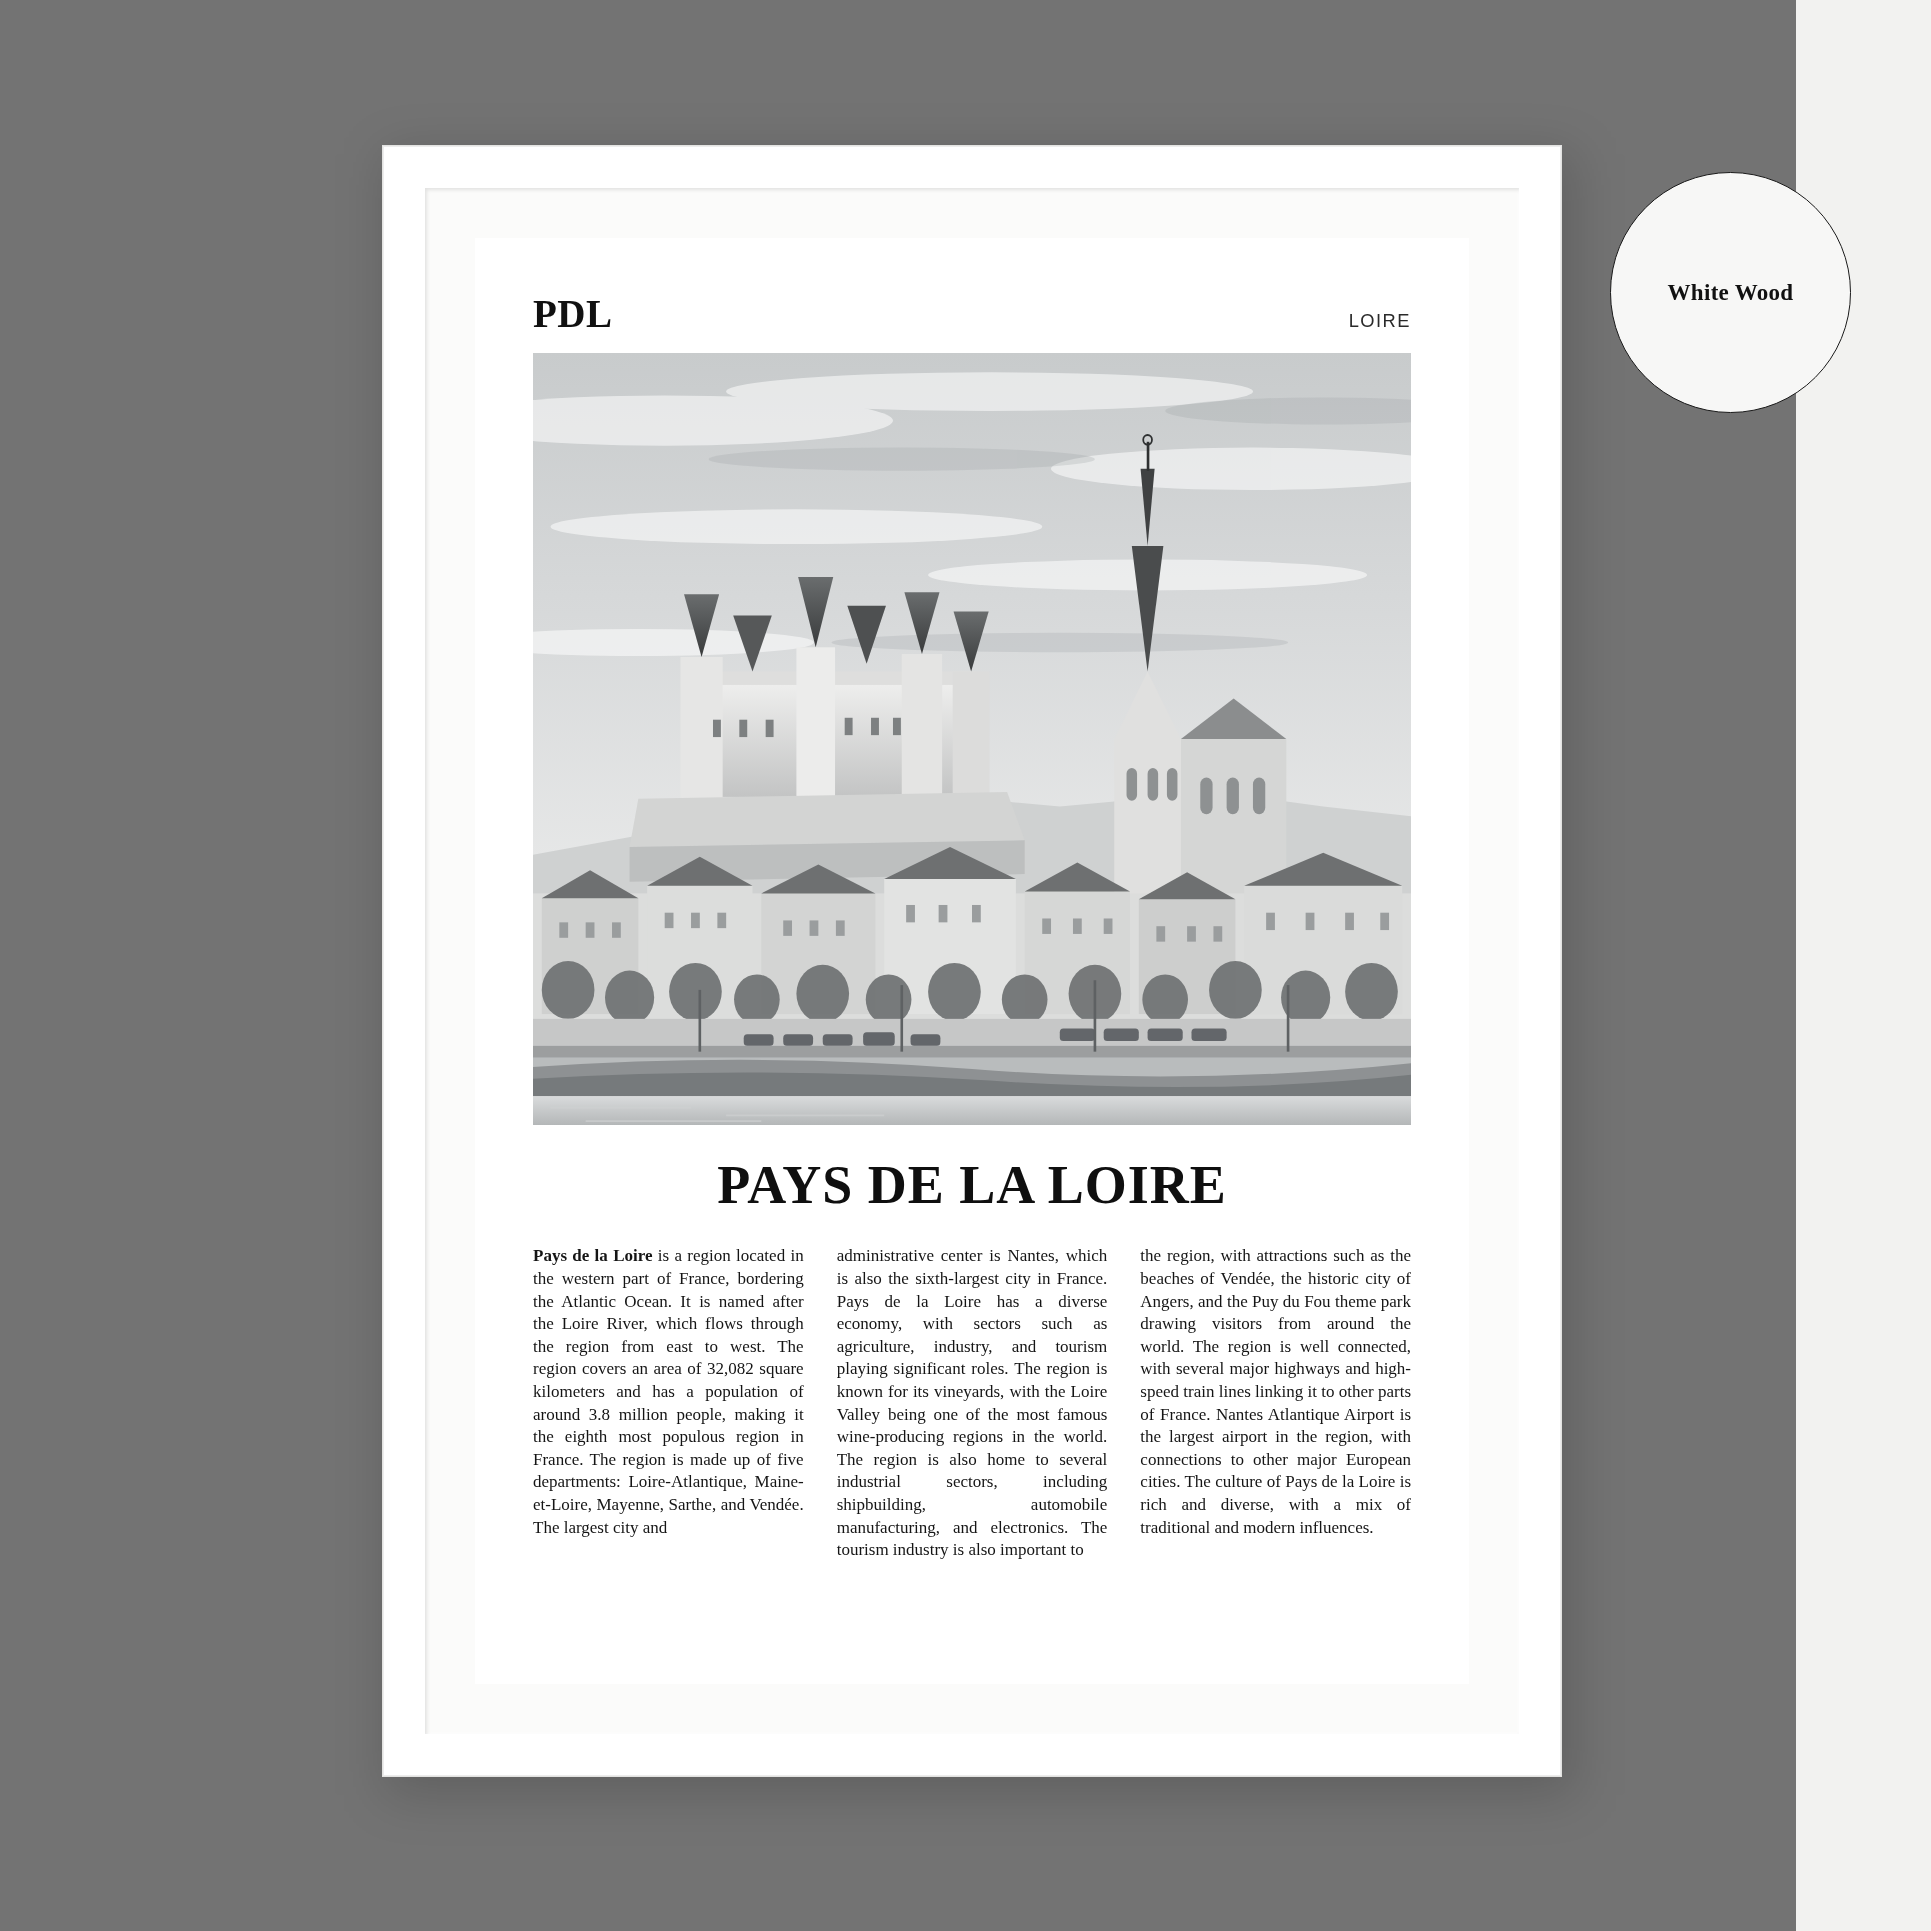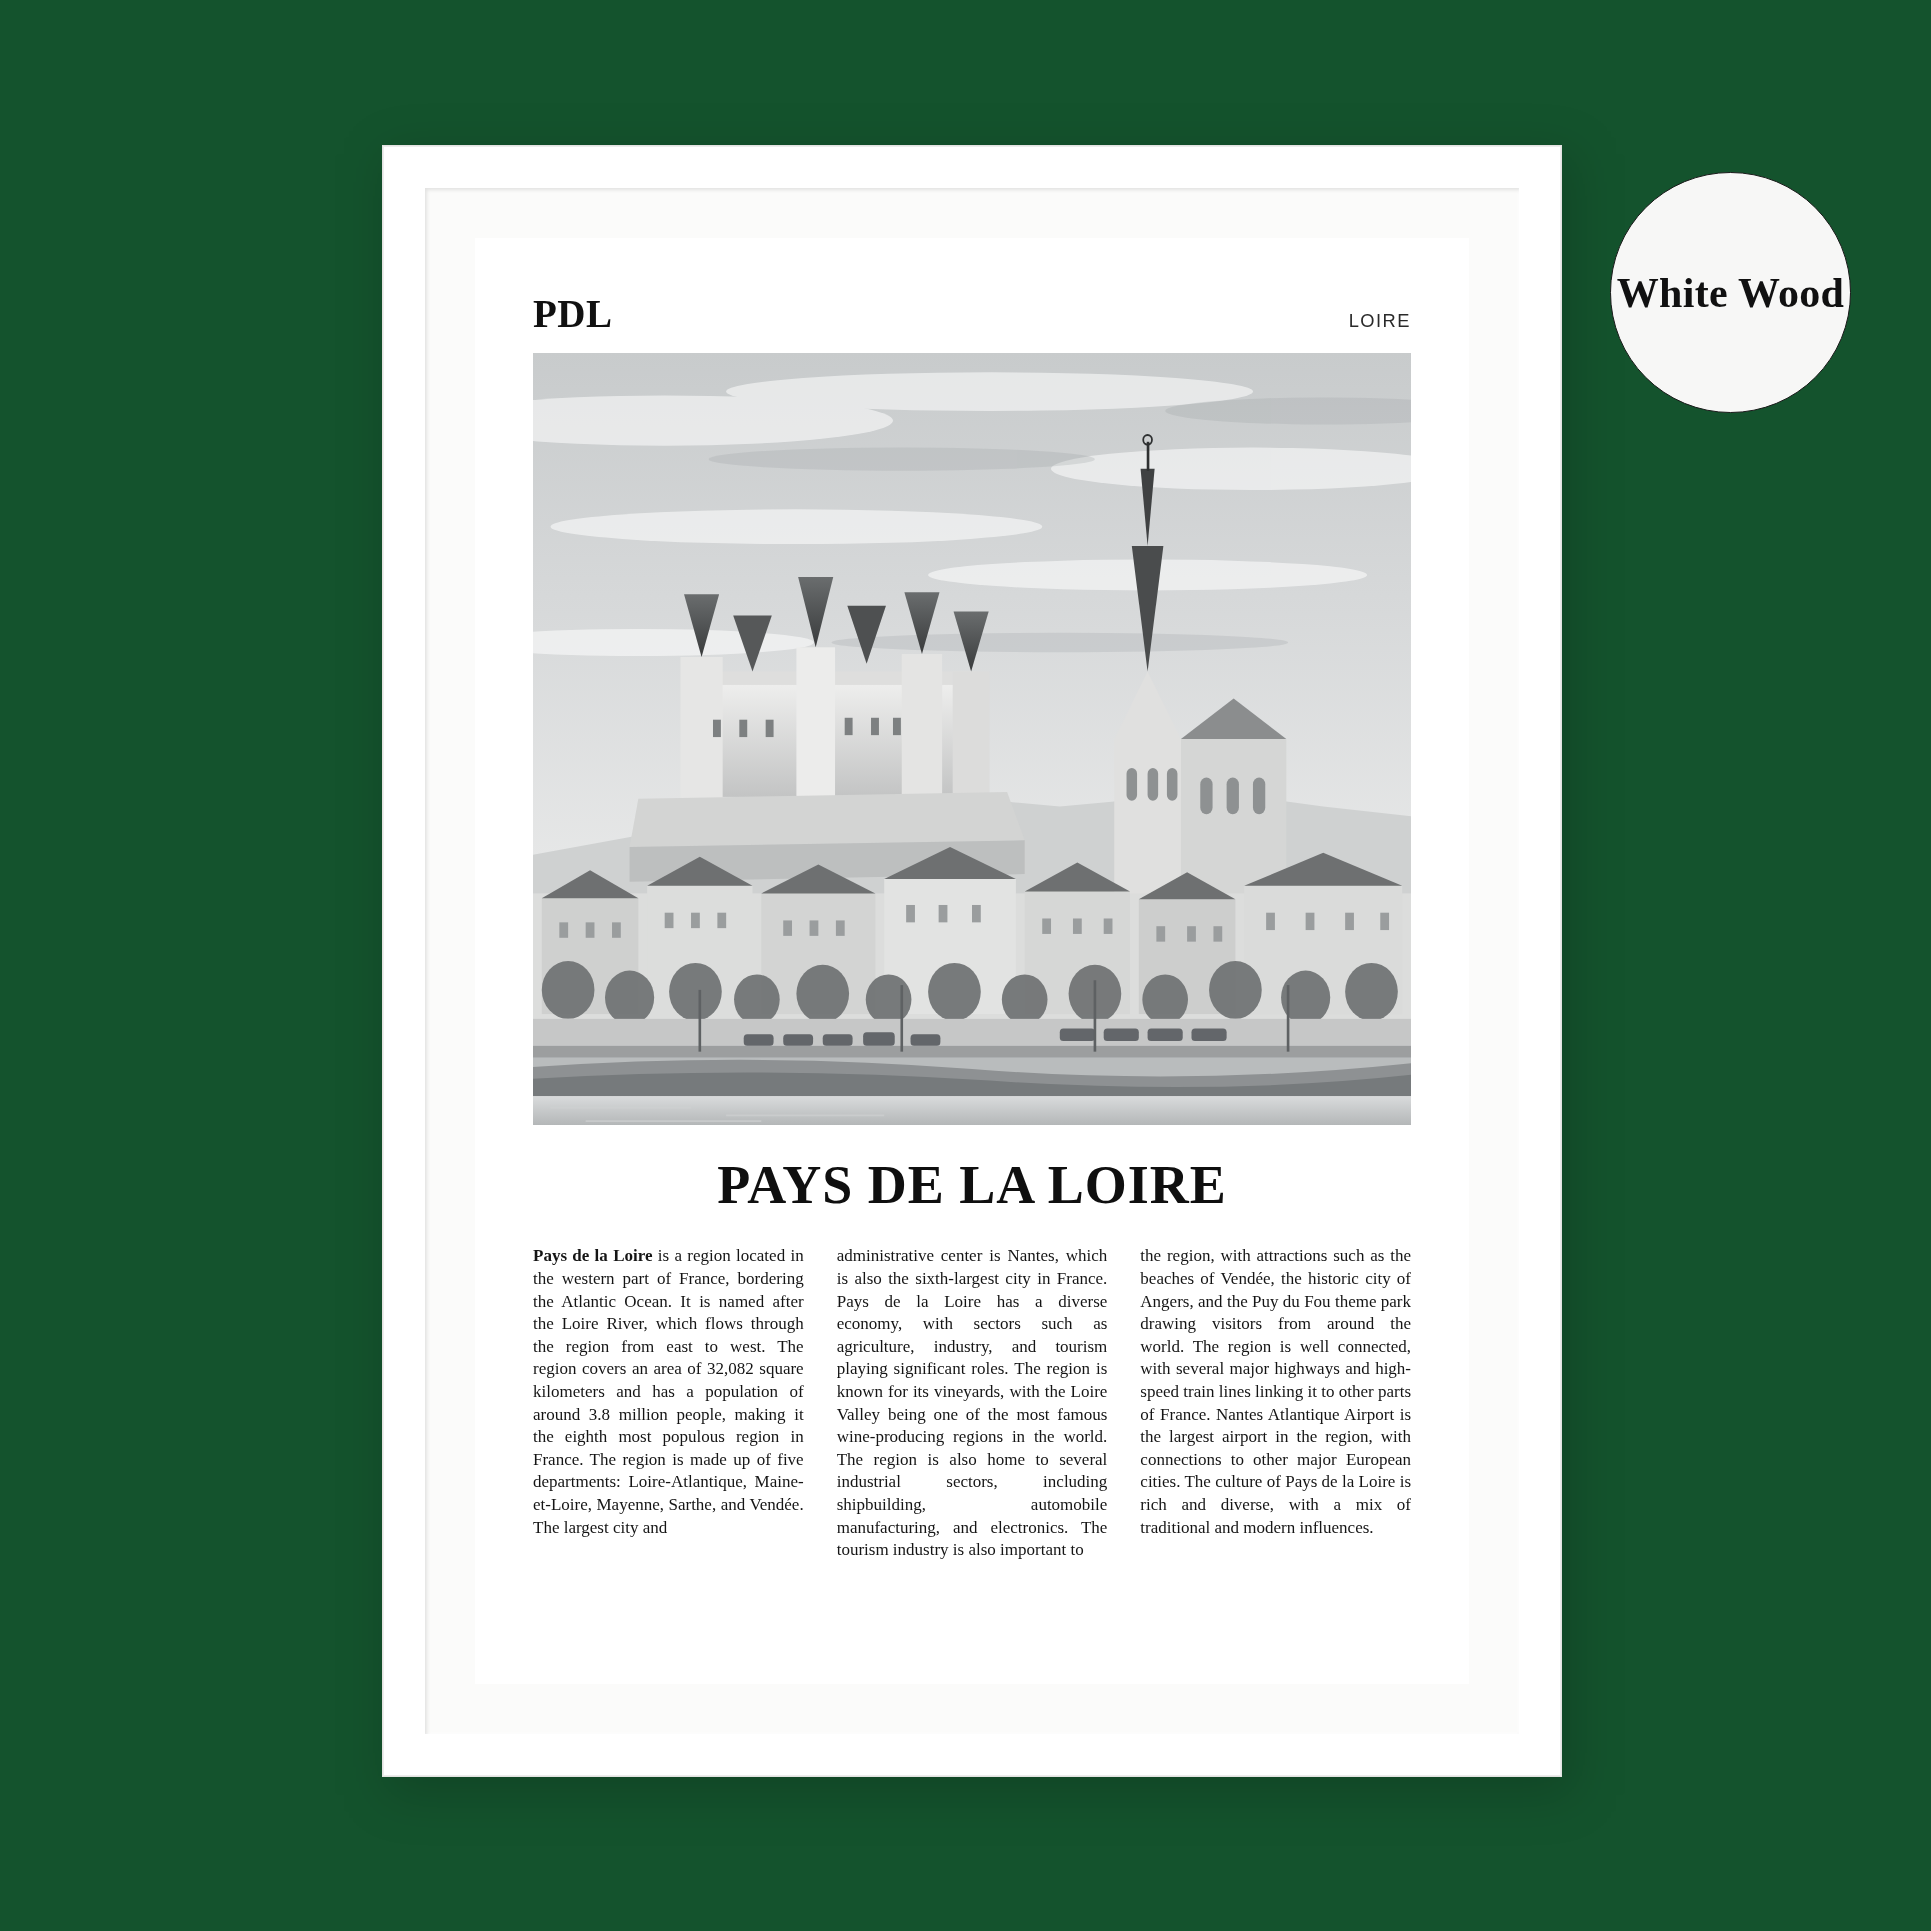--- a/index.html
+++ b/index.html
@@ -7,44 +7,45 @@
     padding: 0;
     width: 1931px;
     height: 1931px;
     background: #f2f2f0;
     font-family: "Liberation Serif", serif;
     overflow: hidden;
   }
 
   #stage {
     position: relative;
-    width: 1931px;
+    width: 1784px;
     height: 1931px;
-    background: #14532d;
+    background: #737373;
+    padding-left: 12px;
   }
 
   
   .badge {
     position: absolute;
     left: 1610px;
     top: 172px;
     width: 241px;
     height: 241px;
     border-radius: 50%;
     border: 1.9px solid #1a1a1a;
     background: #f7f7f6;
     display: flex;
     align-items: center;
     justify-content: center;
     box-sizing: border-box;
   }
   .badge-label {
     font-family: "Liberation Serif", serif;
     font-weight: bold;
-    font-size: 42px;
+    font-size: 23px;
     color: #111;
     letter-spacing: 0.3px;
     white-space: nowrap;
   }
 
   
   .frame-shadow {
     position: absolute;
     left: 386px;
     top: 154px;

